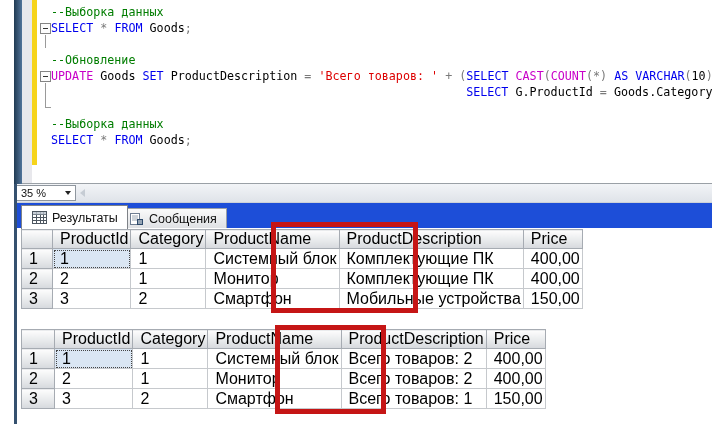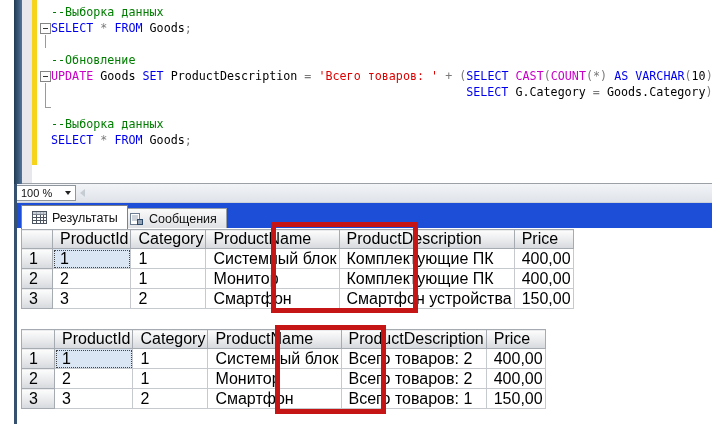--- a/index.html
+++ b/index.html
@@ -91,32 +91,32 @@
     <div class="change-bar"></div>
     <div class="outline-seg seg1"></div>
     <div class="outline-seg seg2"></div>
     <div class="outline-tick"></div>
     <div class="code">
         <div class="code-line"><span class="tk-com">--Выборка данных</span></div>
         <div class="code-line"><span class="tk-kw">SELECT</span><span class="tk-pl"> </span><span class="tk-op">*</span><span class="tk-pl"> </span><span class="tk-kw">FROM</span><span class="tk-pl"> Goods</span><span class="tk-op">;</span></div>
         <div class="code-line"></div>
         <div class="code-line"><span class="tk-com">--Обновление</span></div>
         <div class="code-line"><span class="tk-fn">UPDATE</span><span class="tk-pl"> Goods </span><span class="tk-kw">SET</span><span class="tk-pl"> ProductDescription </span><span class="tk-op">=</span><span class="tk-pl"> </span><span class="tk-str">'Всего товаров: '</span><span class="tk-pl"> </span><span class="tk-op">+</span><span class="tk-pl"> </span><span class="tk-op">(</span><span class="tk-kw">SELECT</span><span class="tk-pl"> </span><span class="tk-fn">CAST</span><span class="tk-op">(</span><span class="tk-fn">COUNT</span><span class="tk-op">(</span><span class="tk-op">*</span><span class="tk-op">)</span><span class="tk-pl"> </span><span class="tk-kw">AS</span><span class="tk-pl"> </span><span class="tk-kw">VARCHAR</span><span class="tk-op">(</span><span class="tk-pl">10</span><span class="tk-op">))</span></div>
-        <div class="code-line" style="padding-left: 59ch;"><span class="tk-kw">SELECT</span><span class="tk-pl"> G.Category </span><span class="tk-op">=</span><span class="tk-pl"> Goods.Category</span><span class="tk-op">);</span></div>
+        <div class="code-line" style="padding-left: 59ch;"><span class="tk-kw">SELECT</span><span class="tk-pl"> G.ProductId </span><span class="tk-op">=</span><span class="tk-pl"> Goods.Category</span><span class="tk-op">);</span></div>
         <div class="code-line"></div>
         <div class="code-line"><span class="tk-com">--Выборка данных</span></div>
         <div class="code-line"><span class="tk-kw">SELECT</span><span class="tk-pl"> </span><span class="tk-op">*</span><span class="tk-pl"> </span><span class="tk-kw">FROM</span><span class="tk-pl"> Goods</span><span class="tk-op">;</span></div>
       </div>
   <div class="fold-box" style="top: 23px;"></div>
       <div class="fold-box" style="top: 71px;"></div>
     </div>
 
   <div class="zoombar">
     <div class="zoomctl">
-      <span class="zoomlabel">100 %</span>
+      <span class="zoomlabel">35 %</span>
       <span class="dd-arrow"></span>
     </div>
     <span class="scroll-left-arrow"></span>
   </div>
 
   <div class="tabbar">
     <div class="tab active">
       <span class="tab-icon">
         <svg width="15" height="13" viewBox="0 0 15 13">
           <rect x="0.5" y="0.5" width="14" height="12" fill="#ffffff" stroke="#4d5660"></rect>
@@ -184,21 +184,21 @@
             <td>1</td>
             <td>Монитор</td>
             <td>Комплектующие ПК</td>
             <td>400,00</td>
           </tr>
           <tr>
             <th>3</th>
             <td>3</td>
             <td>2</td>
             <td>Смартфон</td>
-            <td>Смартфон устройства</td>
+            <td>Мобильные устройства</td>
             <td>150,00</td>
           </tr>
         </tbody>
       </table>
     </div>
   <div class="grid g2">
       <table>
         <colgroup>
           <col style="width: 33px;">
           <col style="width: 75px;">

